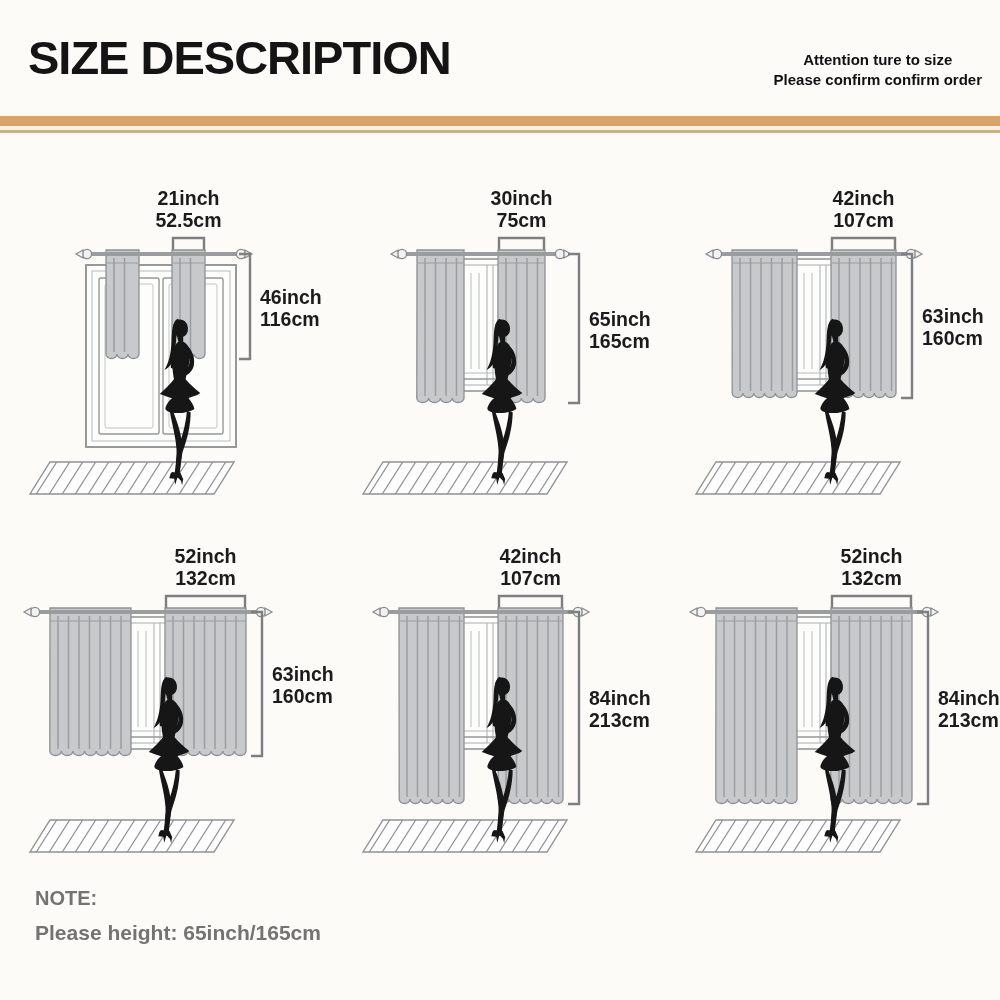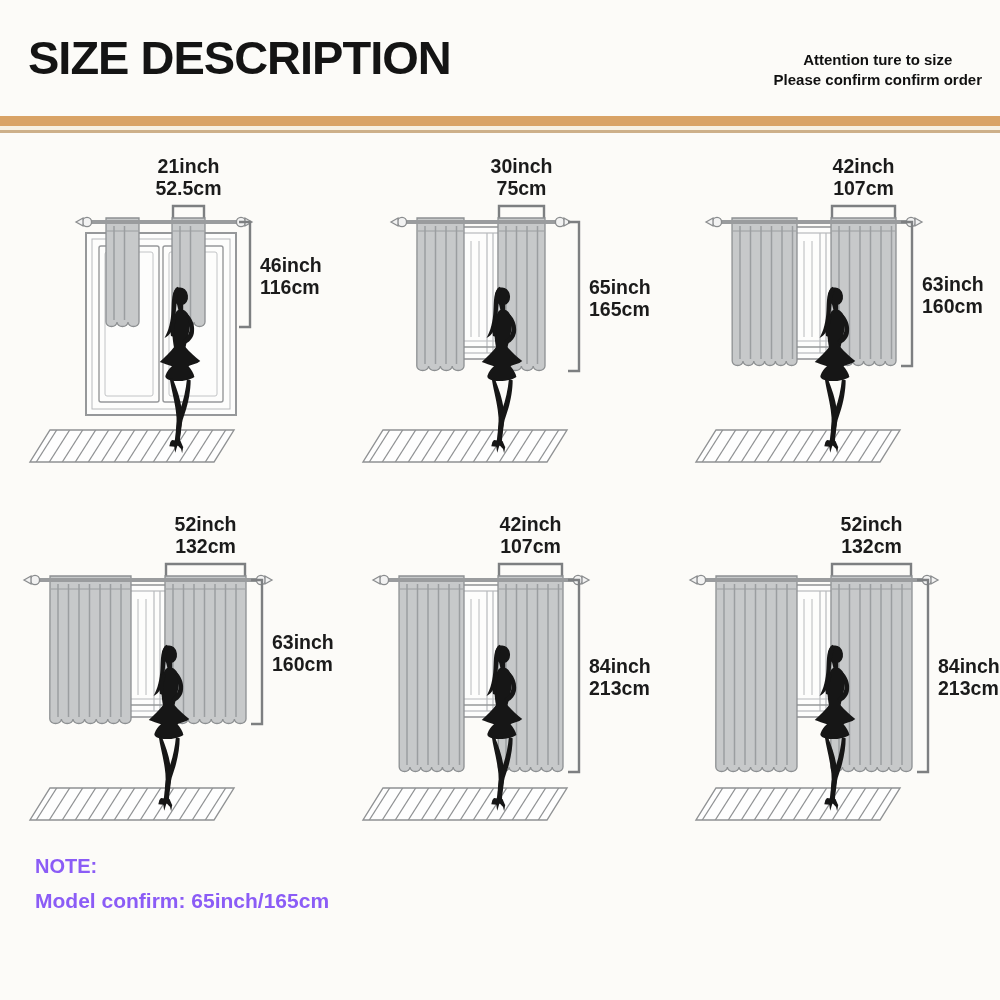--- a/index.html
+++ b/index.html
@@ -16,21 +16,21 @@
     color:#141414;line-height:1;
   }
   .attention{
     margin:50px 18px 0 0;text-align:center;font-size:15px;font-weight:bold;
     line-height:1.35;color:#101010;
   }
   .bars .b1{height:10px;}
   .bars .b2{height:4px;}
   .bars .b3{height:3px;}
   
-  main{padding-top:8px;}
+  main{padding-top:40px;}
   .prow{display:flex;}
   .prow + .prow{margin-top:18px;}
   svg.panel{width:333px;height:340px;display:block;flex:0 0 333px;}
   .plbl{font-family:"Liberation Sans",sans-serif;font-weight:bold;font-size:19.5px;fill:#1b1b1b;}
   
   .note{margin:16px 0 0 35px;font-weight:bold;}
   .note-h{font-size:20px;}
   .note-l{font-size:21px;margin-top:11px;}
 </style>
 </head>
@@ -485,18 +485,18 @@
               <line x1="200" y1="288.5" x2="179" y2="321.5"></line>
               <line x1="213" y1="288.5" x2="192" y2="321.5"></line>
               <line x1="226" y1="288.5" x2="205" y2="321.5"></line>
             </g>
           </g>
           <use href="#model-sil" x="137" y="141" width="64" height="175" fill="#161616"></use>
         </svg>
       </div>
   </main>
 
-  <footer class="note" style="color: #8b5cf6;">
+  <footer class="note" style="color: #737373;">
     <div class="note-h">NOTE:</div>
-    <div class="note-l">Model confirm: 65inch/165cm</div>
+    <div class="note-l">Please height: 65inch/165cm</div>
   </footer>
 
 </div>
 
 </body></html>

